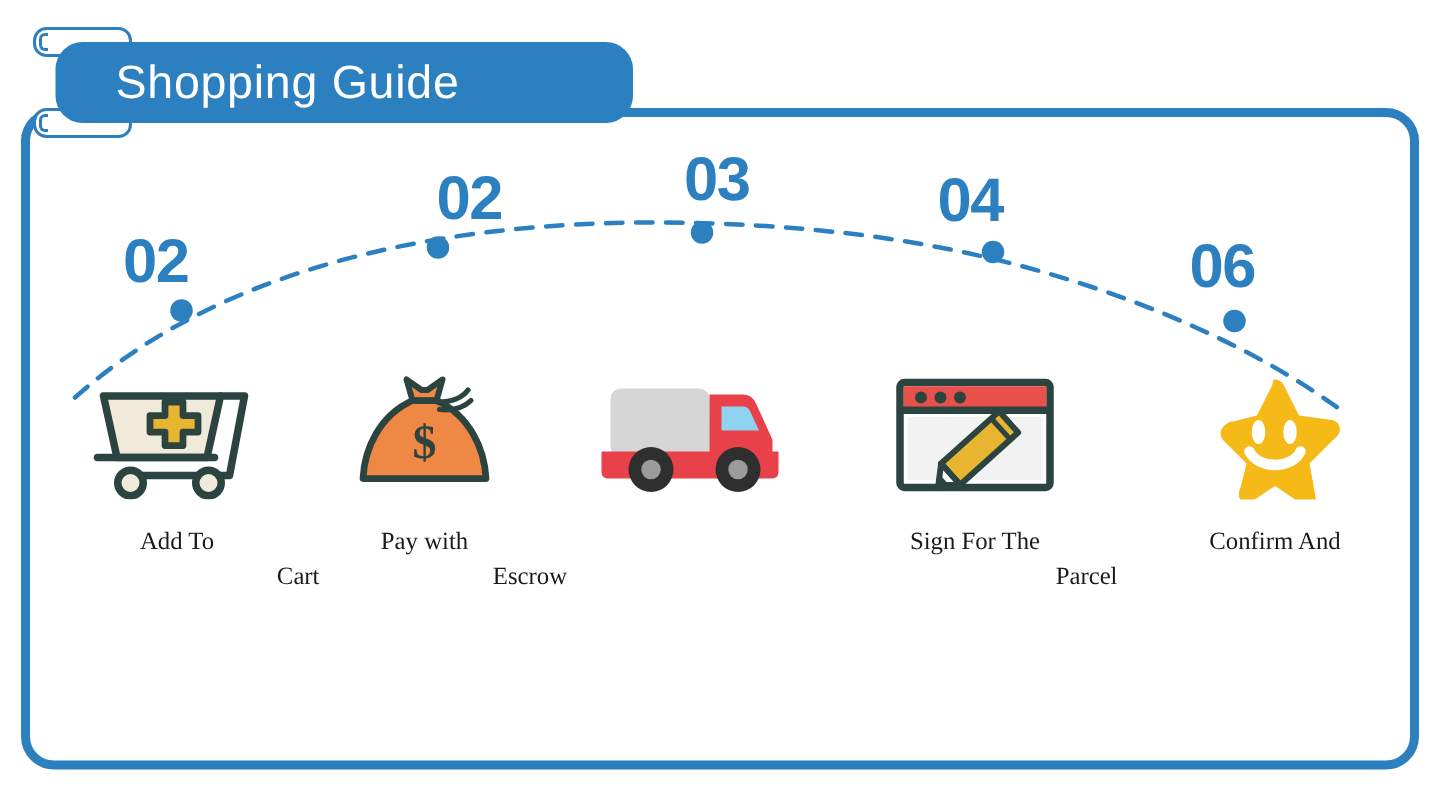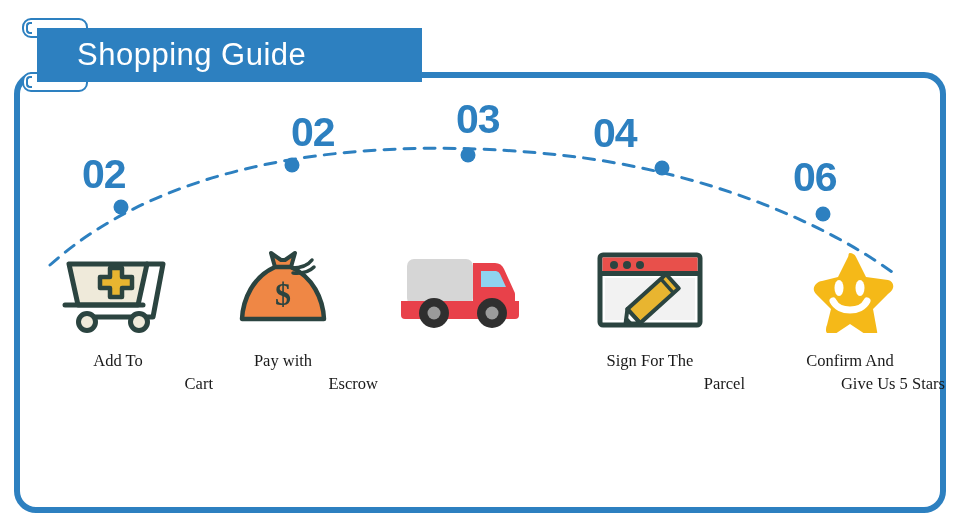--- a/index.html
+++ b/index.html
@@ -61,20 +61,21 @@
     border-radius: 4px 0 0 4px;
     box-sizing: border-box;
   }
   #banner {
     position: absolute;
     left: 15px;
     top: 10px;
     width: 385px;
     height: 54px;
     background: #2d80c0;
+    border-radius: 18px;
   }
   #banner-title {
     position: absolute;
     left: 40px;
     top: 0;
     line-height: 54px;
     color: #ffffff;
     font-size: 31px;
     font-weight: 400;
     letter-spacing: 0.5px;
@@ -134,21 +135,21 @@
   <circle cx="121" cy="207" r="7.5" fill="#2d80c0"></circle>
   <circle cx="292" cy="165" r="7.5" fill="#2d80c0"></circle>
   <circle cx="468" cy="155" r="7.5" fill="#2d80c0"></circle>
   <circle cx="662" cy="168" r="7.5" fill="#2d80c0"></circle>
   <circle cx="823" cy="214" r="7.5" fill="#2d80c0"></circle>
 </svg>
 
 <div class="step-num" style="left:82px;  top:151px;">02</div>
 <div class="step-num" style="left:253px; top:109px;margin-left:38px;">02</div>
 <div class="step-num" style="left:456px; top:96px;">03</div>
-<div class="step-num" style="left:593px; top:110px;text-align:center;">04</div>
+<div class="step-num" style="left:625px; top:110px;text-align:center;">04</div>
 <div class="step-num" style="left:793px; top:154px;">06</div>
 
 <div id="banner-wrap">
   <div class="scroll-end top">
     <div class="nib"></div>
   </div>
   <div class="scroll-end bottom">
     <div class="nib"></div>
   </div>
   <div id="banner">
@@ -248,15 +249,14 @@
                C20,35 22,34 24,34
                L40,30 L50,10
                C51,8 50,6 52,6 Z" fill="#f5b918"></path>
       <ellipse cx="41" cy="41" rx="4.5" ry="8" fill="#ffffff"></ellipse>
       <ellipse cx="62" cy="41" rx="4.5" ry="8" fill="#ffffff"></ellipse>
       <path d="M35,54 C41,66 63,66 69,54" fill="none" stroke="#ffffff" stroke-width="7" stroke-linecap="round"></path>
     </svg>
   </div>
   <div class="step-label">
     <span>Confirm And</span>
-    <span class="l2">Give Us 5 Stars</span>
   </div>
 </div>
 
 </body></html>

